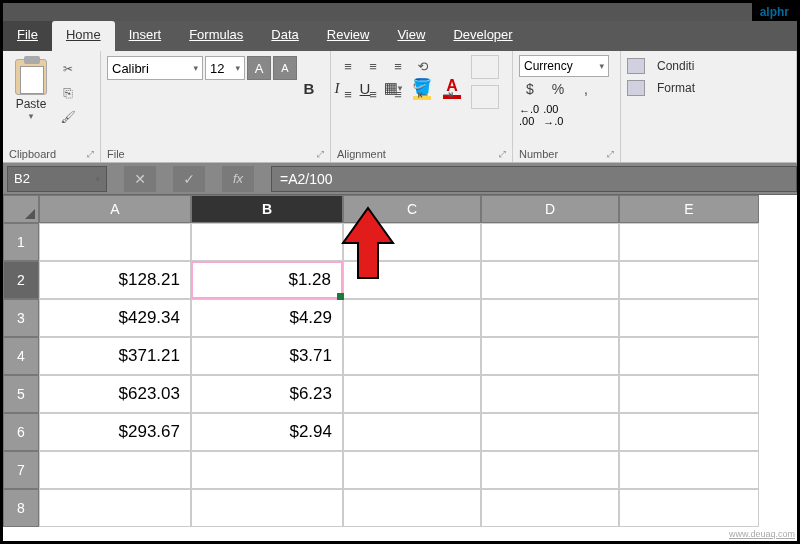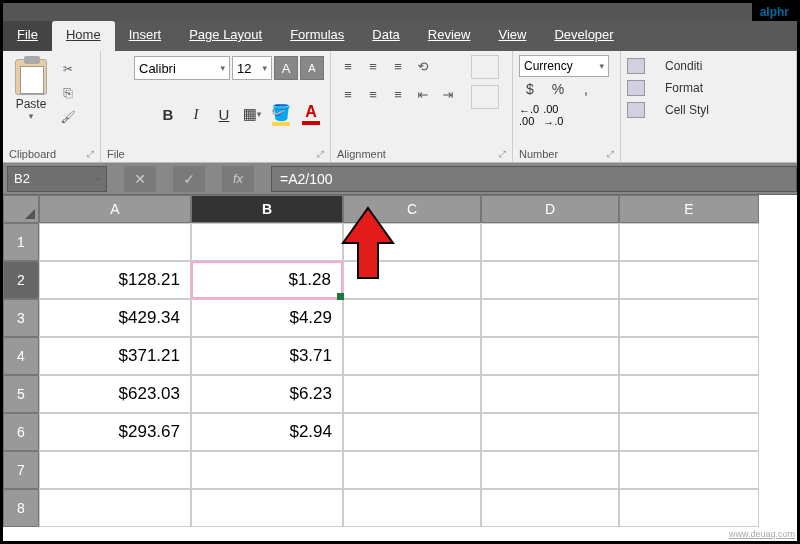--- a/index.html
+++ b/index.html
@@ -54,21 +54,21 @@
 
 
 .number { width: 108px; }
 .num-fmt { width: 90px; height: 22px; border: 1px solid #aaa; background: #fff; font-size: 12px; padding: 1px 4px; display: flex; align-items: center; justify-content: space-between; }
 .num-row { display: flex; gap: 6px; margin-top: 4px; }
 .nbtn { font-size: 14px; color: #444; width: 22px; text-align: center; }
 .dec-row { display: flex; gap: 4px; margin-top: 6px; font-size: 11px; }
 
 
 .styles-g { flex: 1; }
-.style-item { display: flex; align-items: center; gap: 20px; font-size: 12px; color: #333; height: 22px; }
+.style-item { display: flex; align-items: center; gap: 12px; font-size: 12px; color: #333; height: 22px; }
 .style-icon { width: 18px; height: 16px; background: #d0d0e0; border: 1px solid #999; }
 
 
 .formula-bar { height: 32px; background: #888; display: flex; align-items: center; gap: 17px; border-bottom: 1px solid #666; }
 .name-box { width: 100px; height: 26px; background: #707070; color: #fff; border: 1px solid #555; font-size: 13px; padding: 2px 6px; display: flex; align-items: center; justify-content: space-between; margin-left: 4px;}
 .fbar-btn { width: 32px; height: 26px; display: flex; align-items: center; justify-content: center; color: #ccc; font-size: 14px; background: #7a7a7a; }
 .fx { font-style: italic; font-size: 13px; }
 .formula-input { flex: 1; height: 26px; background: #7a7a7a; color: #fff; font-size: 14px; padding: 2px 8px; display: flex; align-items: center; border: 1px solid #555; }
 
 
@@ -101,21 +101,20 @@
 <body>
 
 <div class="titlebar">
   <div class="alphr">alphr</div>
 </div>
 
 <div class="ribbon-tabs">
   <div class="tab file">File</div>
   <div class="tab active">Home</div>
   <div class="tab">Insert</div>
-  <div class="tab">Page Layout</div>
   <div class="tab">Formulas</div>
   <div class="tab">Data</div>
   <div class="tab">Review</div>
   <div class="tab">View</div>
   <div class="tab">Developer</div>
 </div>
 
 <div class="ribbon">
   <div class="group clipboard">
     <div class="group-body">
@@ -130,21 +129,21 @@
         <div class="mini">🖌</div>
       </div>
     </div>
     <div class="group-label">
         <span>Clipboard</span>
         <span class="launcher">⤢</span>
       </div>
   </div>
 
   <div class="group font">
-    <div style="display:flex;flex-direction:column;align-items:flex-end;">
+    <div style="display:flex;flex-direction:row;">
       <div class="font-row1">
         <div class="font-name">
             <span>Calibri</span>
             <span class="dd">▾</span>
           </div>
         <div class="font-size">
             <span>12</span>
             <span class="dd">▾</span>
           </div>
         <div class="sizer">A</div>
@@ -224,24 +223,20 @@
   <div class="group styles-g">
     <div>
       <div class="style-item">
           <div class="style-icon"></div>
           <span>Conditi</span>
         </div>
       <div class="style-item">
           <div class="style-icon"></div>
           <span>Format</span>
         </div>
-      <div class="style-item">
-          <div class="style-icon"></div>
-          <span>Cell Styl</span>
-        </div>
     </div>
   </div>
 </div>
 
 <div class="formula-bar">
   <div class="name-box">
       <span>B2</span>
       <span class="dd">▾</span>
     </div>
   <div class="fbar-btn">✕</div>

